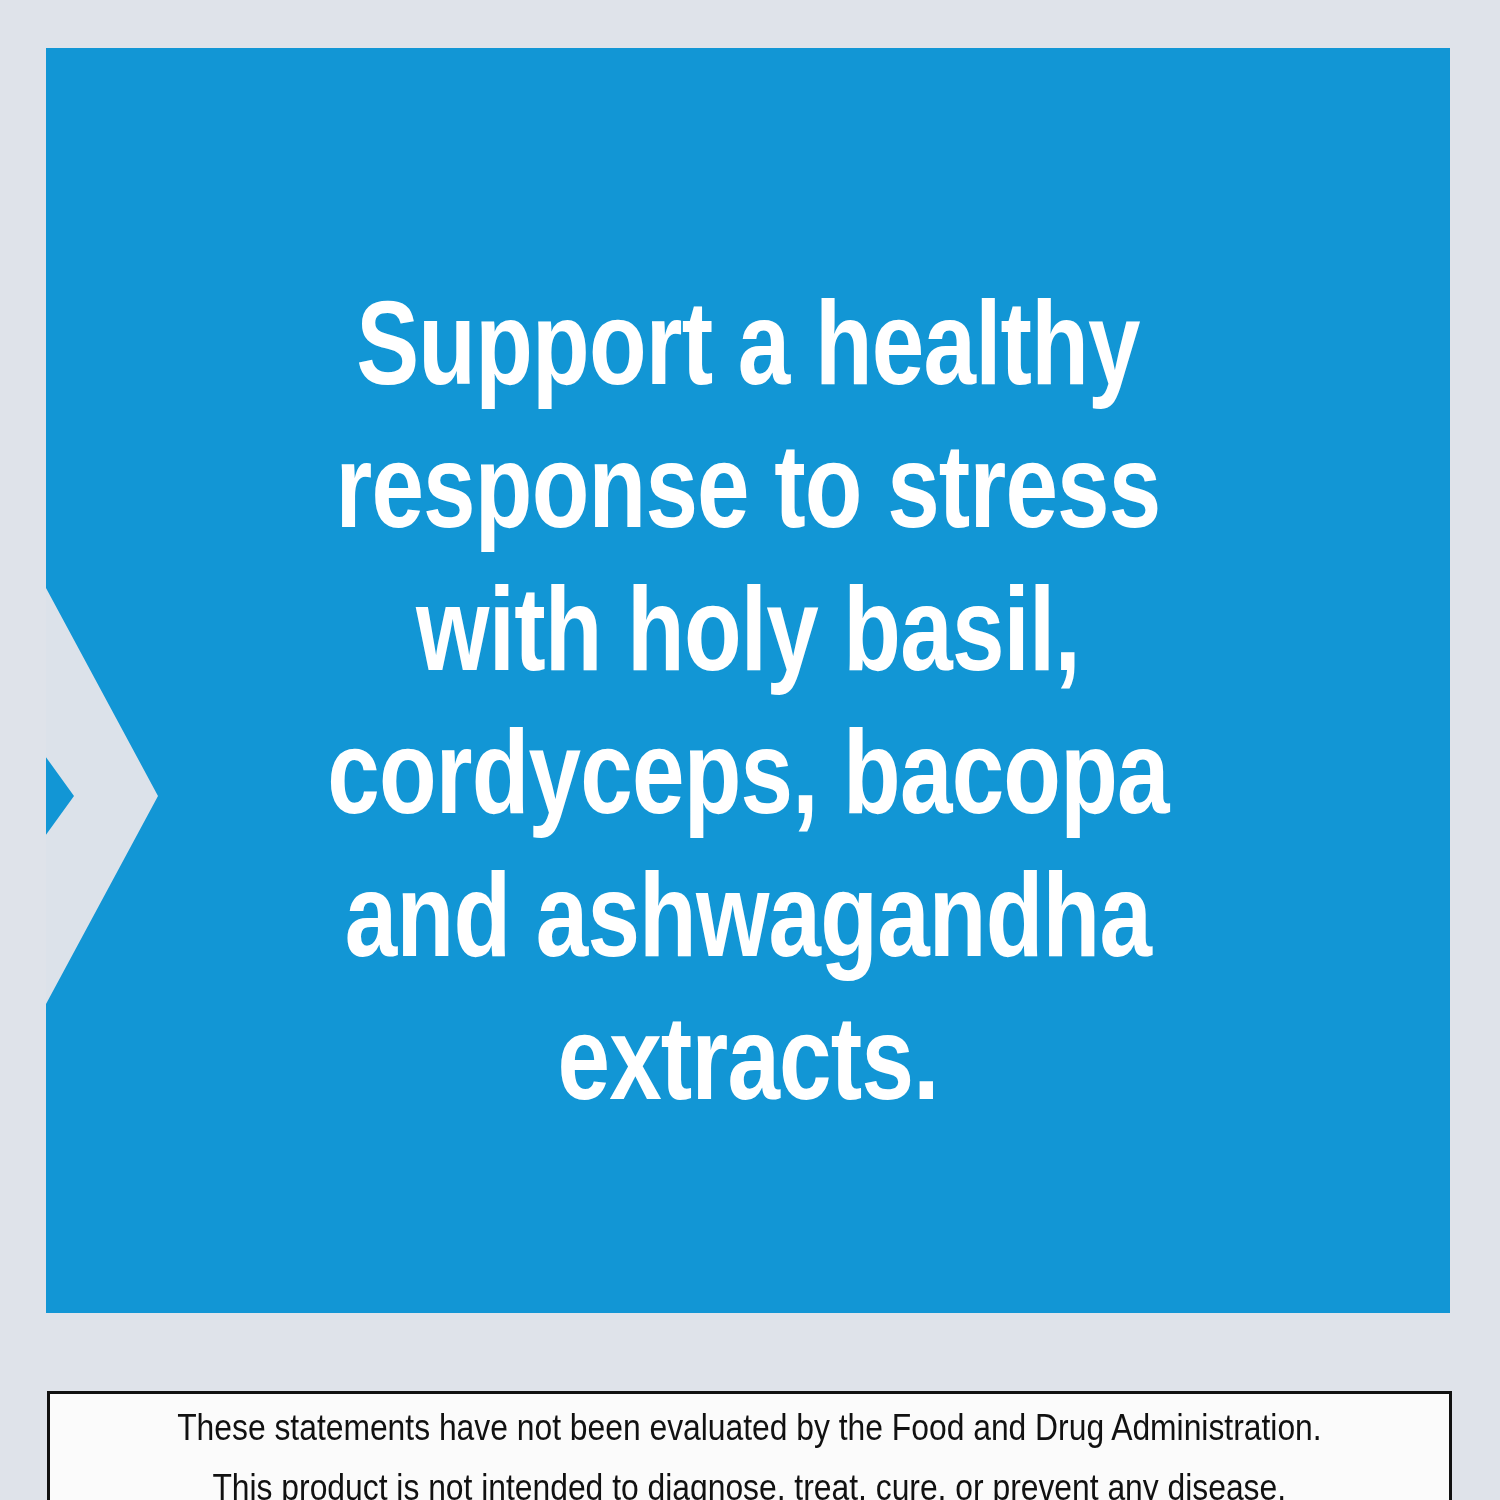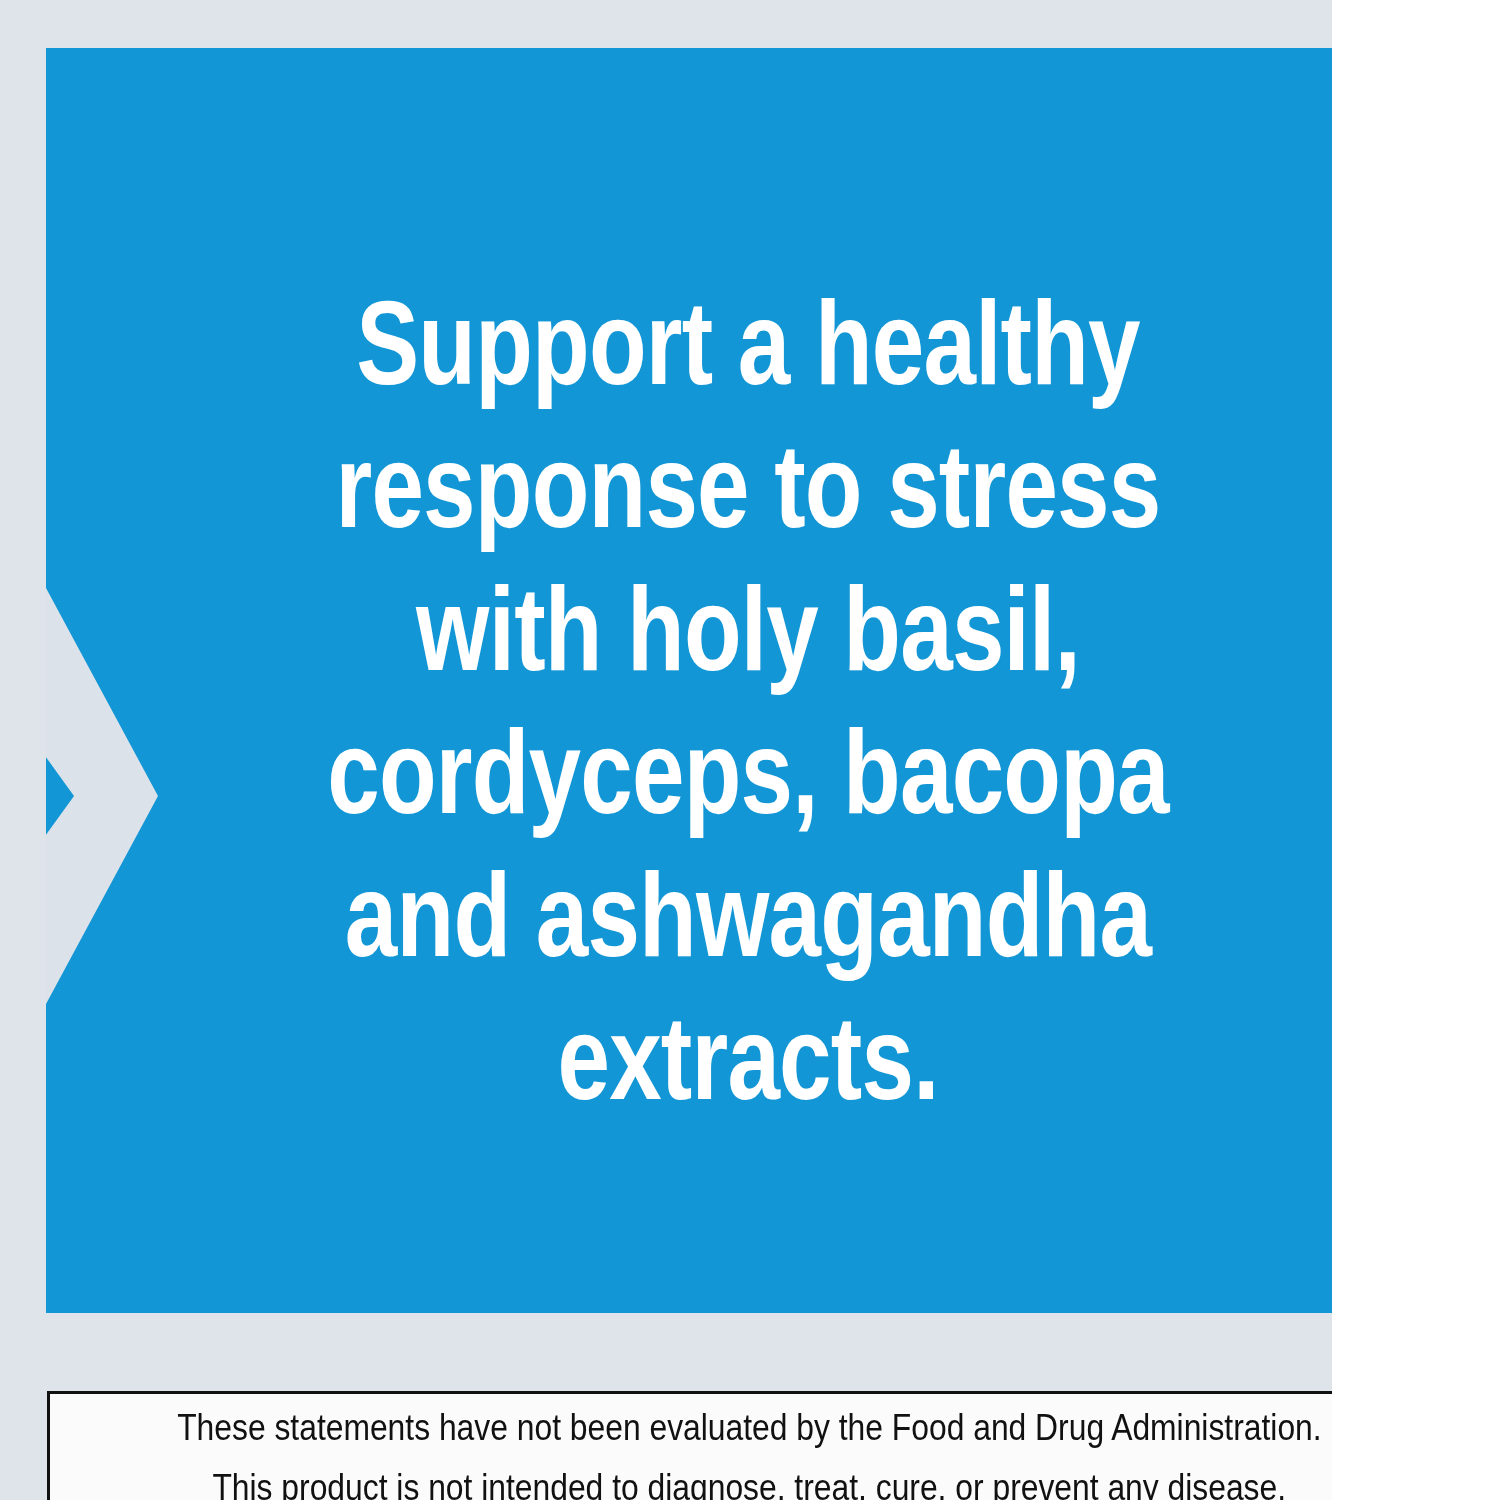--- a/index.html
+++ b/index.html
@@ -2,21 +2,21 @@
 <html><head>
 <meta charset="utf-8">
 <style>
   html, body {
     margin: 0;
     padding: 0;
     background: #ffffff;
   }
   #canvas {
     position: relative;
-    width: 1332px;
+    width: 1500px;
     height: 1500px;
     overflow: hidden;
     font-family: "Liberation Sans", "DejaVu Sans", sans-serif;
     background: #dfe3ea;
   }
 
   
   .page-bg {
     position: absolute;
     left: 0; top: 0;

